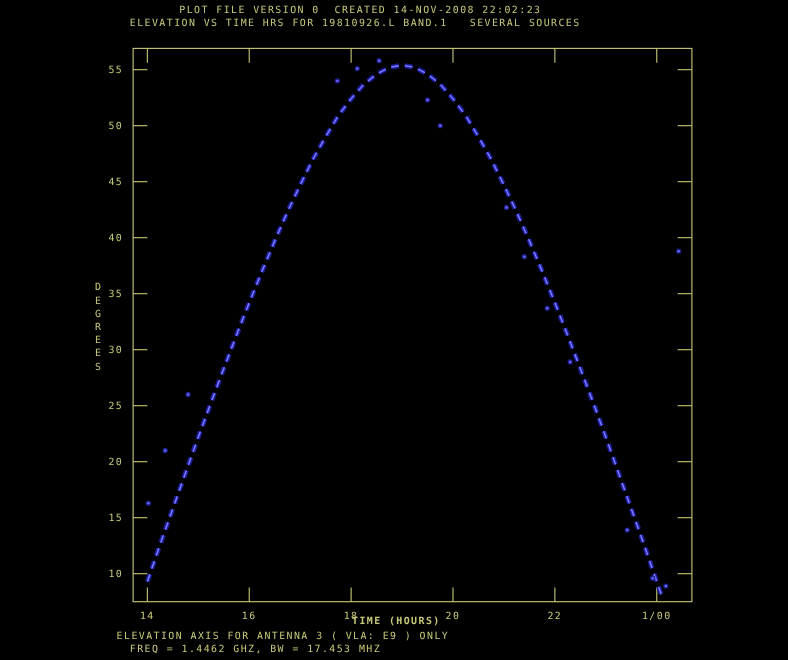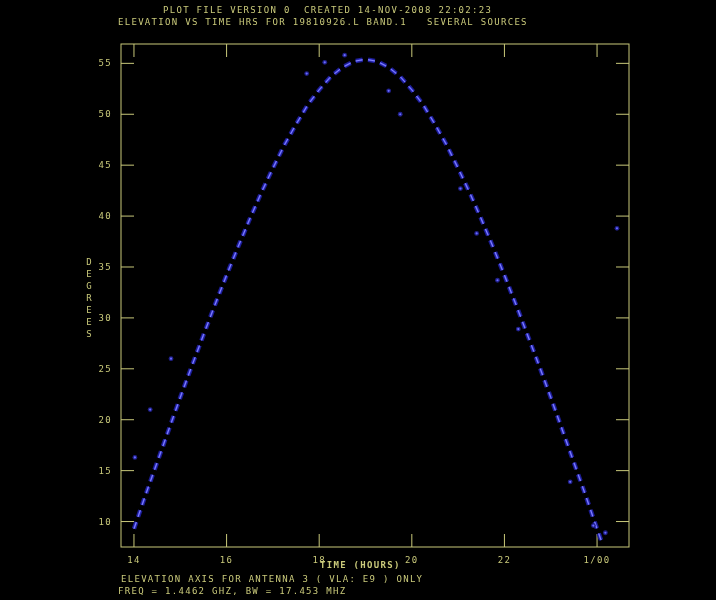--- a/index.html
+++ b/index.html
@@ -6,21 +6,21 @@
   .screen{
     position:relative;width:716px;height:600px;background:#000;overflow:hidden;
     font-family:"DejaVu Sans Mono","Liberation Mono",monospace;
     color:#c9c97a;font-size:9px;line-height:12px;
   }
   .txt{position:absolute;white-space:pre;letter-spacing:1.3px;}
   .hdr1{left:118px;top:4px;margin-left:45px;}
   .hdr2{left:118px;top:16px;}
   .hdr3{left:118px;top:28px;}
   .xtitle{left:320px;top:559px;font-weight:bold;}
-  .ftr1{left:121px;top:573px;}
+  .ftr1{left:106px;top:573px;}
   .ftr2{left:118px;top:585px;}
   .ytitle{
     position:absolute;left:83px;top:257px;
     writing-mode:vertical-rl;text-orientation:upright;
     letter-spacing:2px;white-space:pre;
   }
   svg{position:absolute;left:0;top:0;}
   svg text{
     font-family:"DejaVu Sans Mono","Liberation Mono",monospace;
     font-size:9px;letter-spacing:1.3px;

